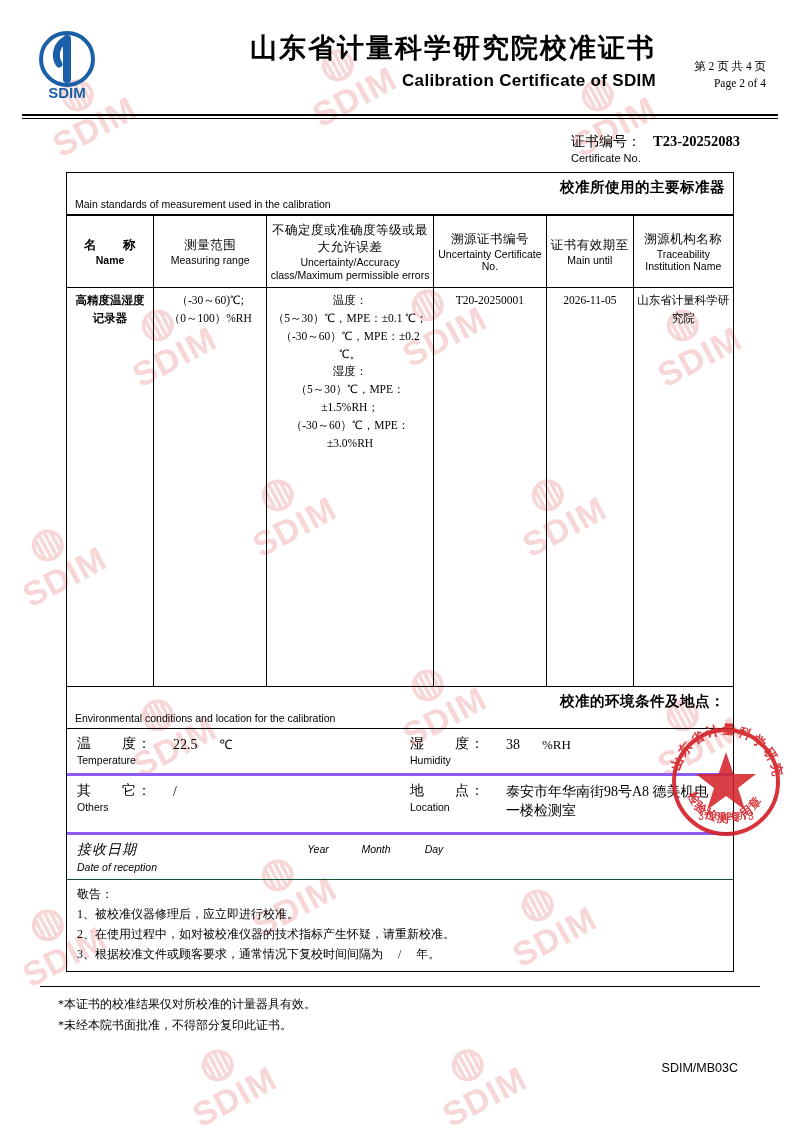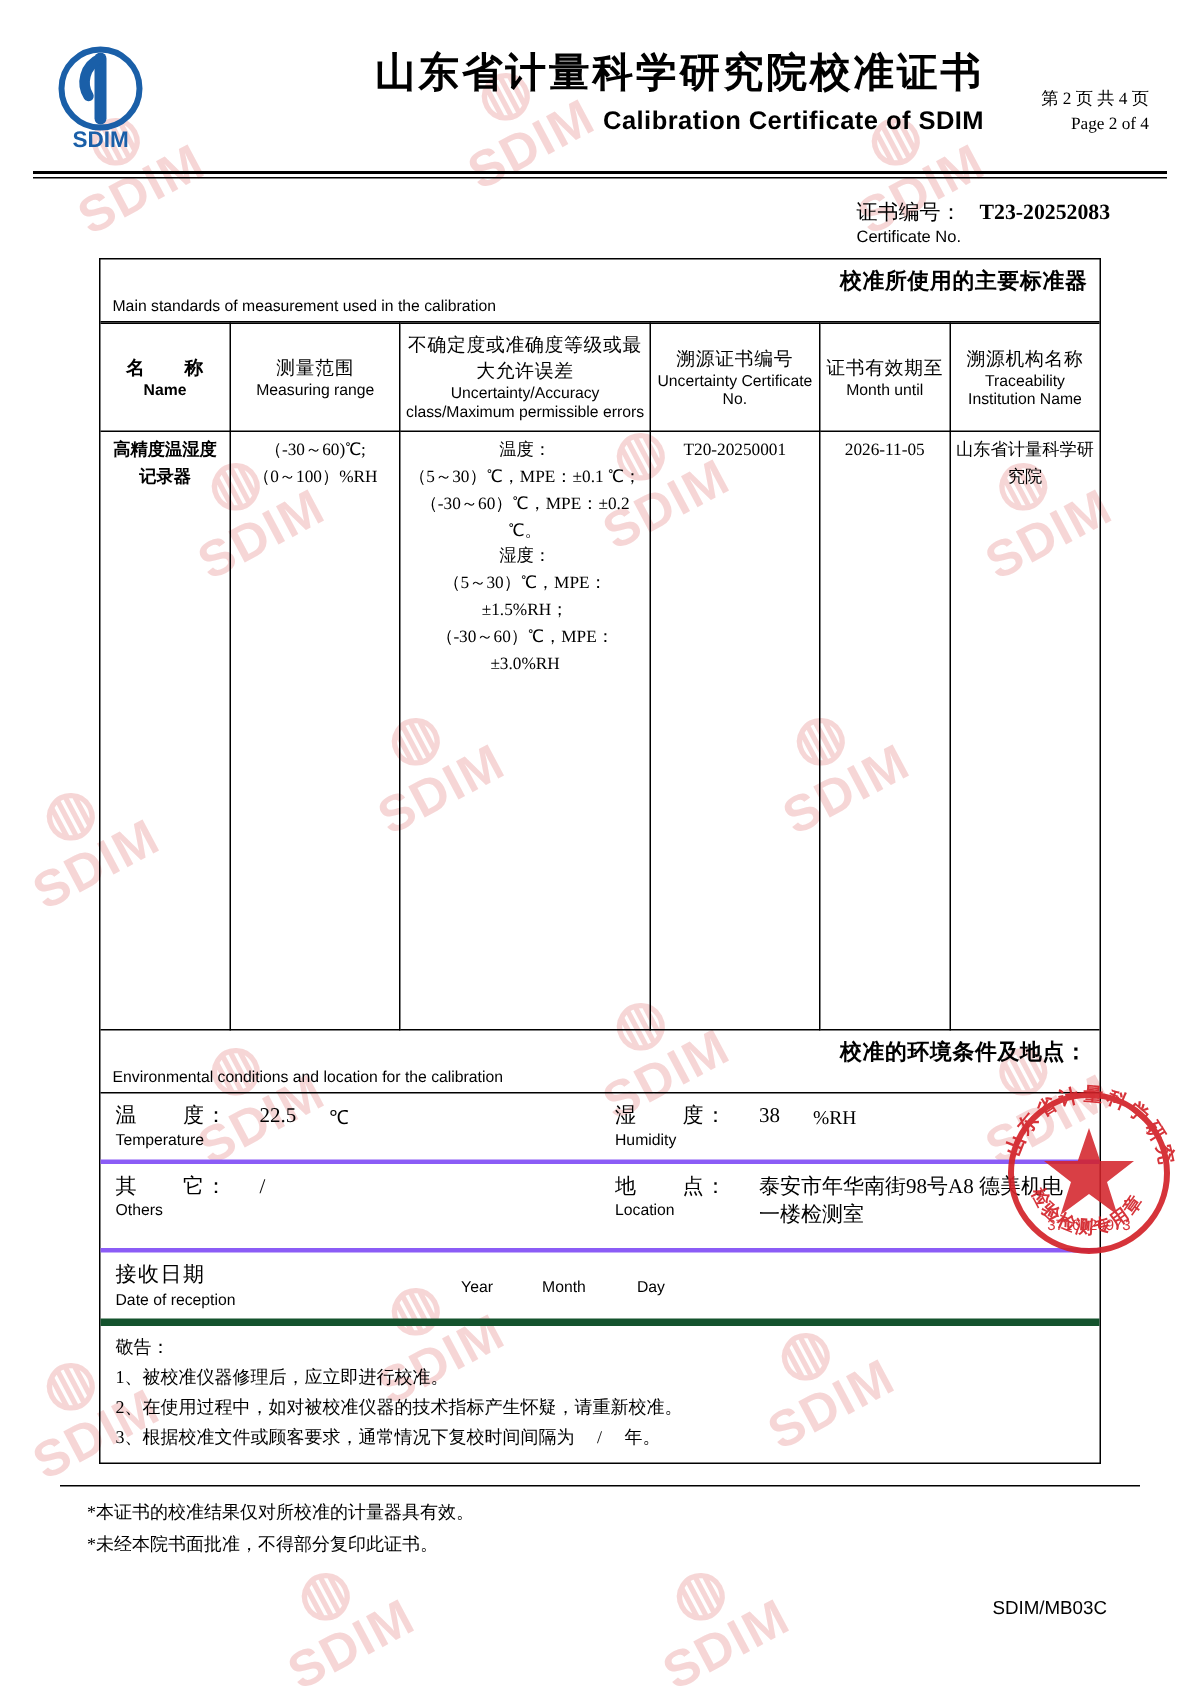--- a/index.html
+++ b/index.html
@@ -227,24 +227,25 @@
     padding-top: 1px;
     line-height: 1.35;
   }
   .val-unit {
     font-size: 13px;
     margin-left: 22px;
   }
 
   
   .recv-row {
-    border-bottom: 5px solid #14532d;
+    border-bottom: 1px solid #14532d;
     padding: 6px 10px 6px 10px;
     display: flex;
-    align-items: center;
+    align-items: flex-start;
+    font-style: italic;
   }
   .recv-lbl { min-width: 120px; }
 
   .recv-grid {
     display: grid;
     grid-template-columns: 92px 58px 58px 58px;
     align-items: baseline;
   }
   .recv-grid .g {
     font-size: 14px;
@@ -439,21 +440,21 @@
         <th>
           <span class="th-cn">不确定度或准确度等级或最大允许误差</span>
           <span class="th-en">Uncertainty/Accuracy class/Maximum permissible errors</span>
         </th>
         <th>
           <span class="th-cn">溯源证书编号</span>
           <span class="th-en">Uncertainty Certificate No.</span>
         </th>
         <th>
           <span class="th-cn">证书有效期至</span>
-          <span class="th-en">Month until</span>
+          <span class="th-en">Main until</span>
         </th>
         <th>
           <span class="th-cn">溯源机构名称</span>
           <span class="th-en">Traceability Institution Name</span>
         </th>
       </tr>
     </thead>
     <tbody>
       <tr class="rowbody">
         <td class="c-name" style="white-space:pre-line">高精度温湿度记录器</td>

